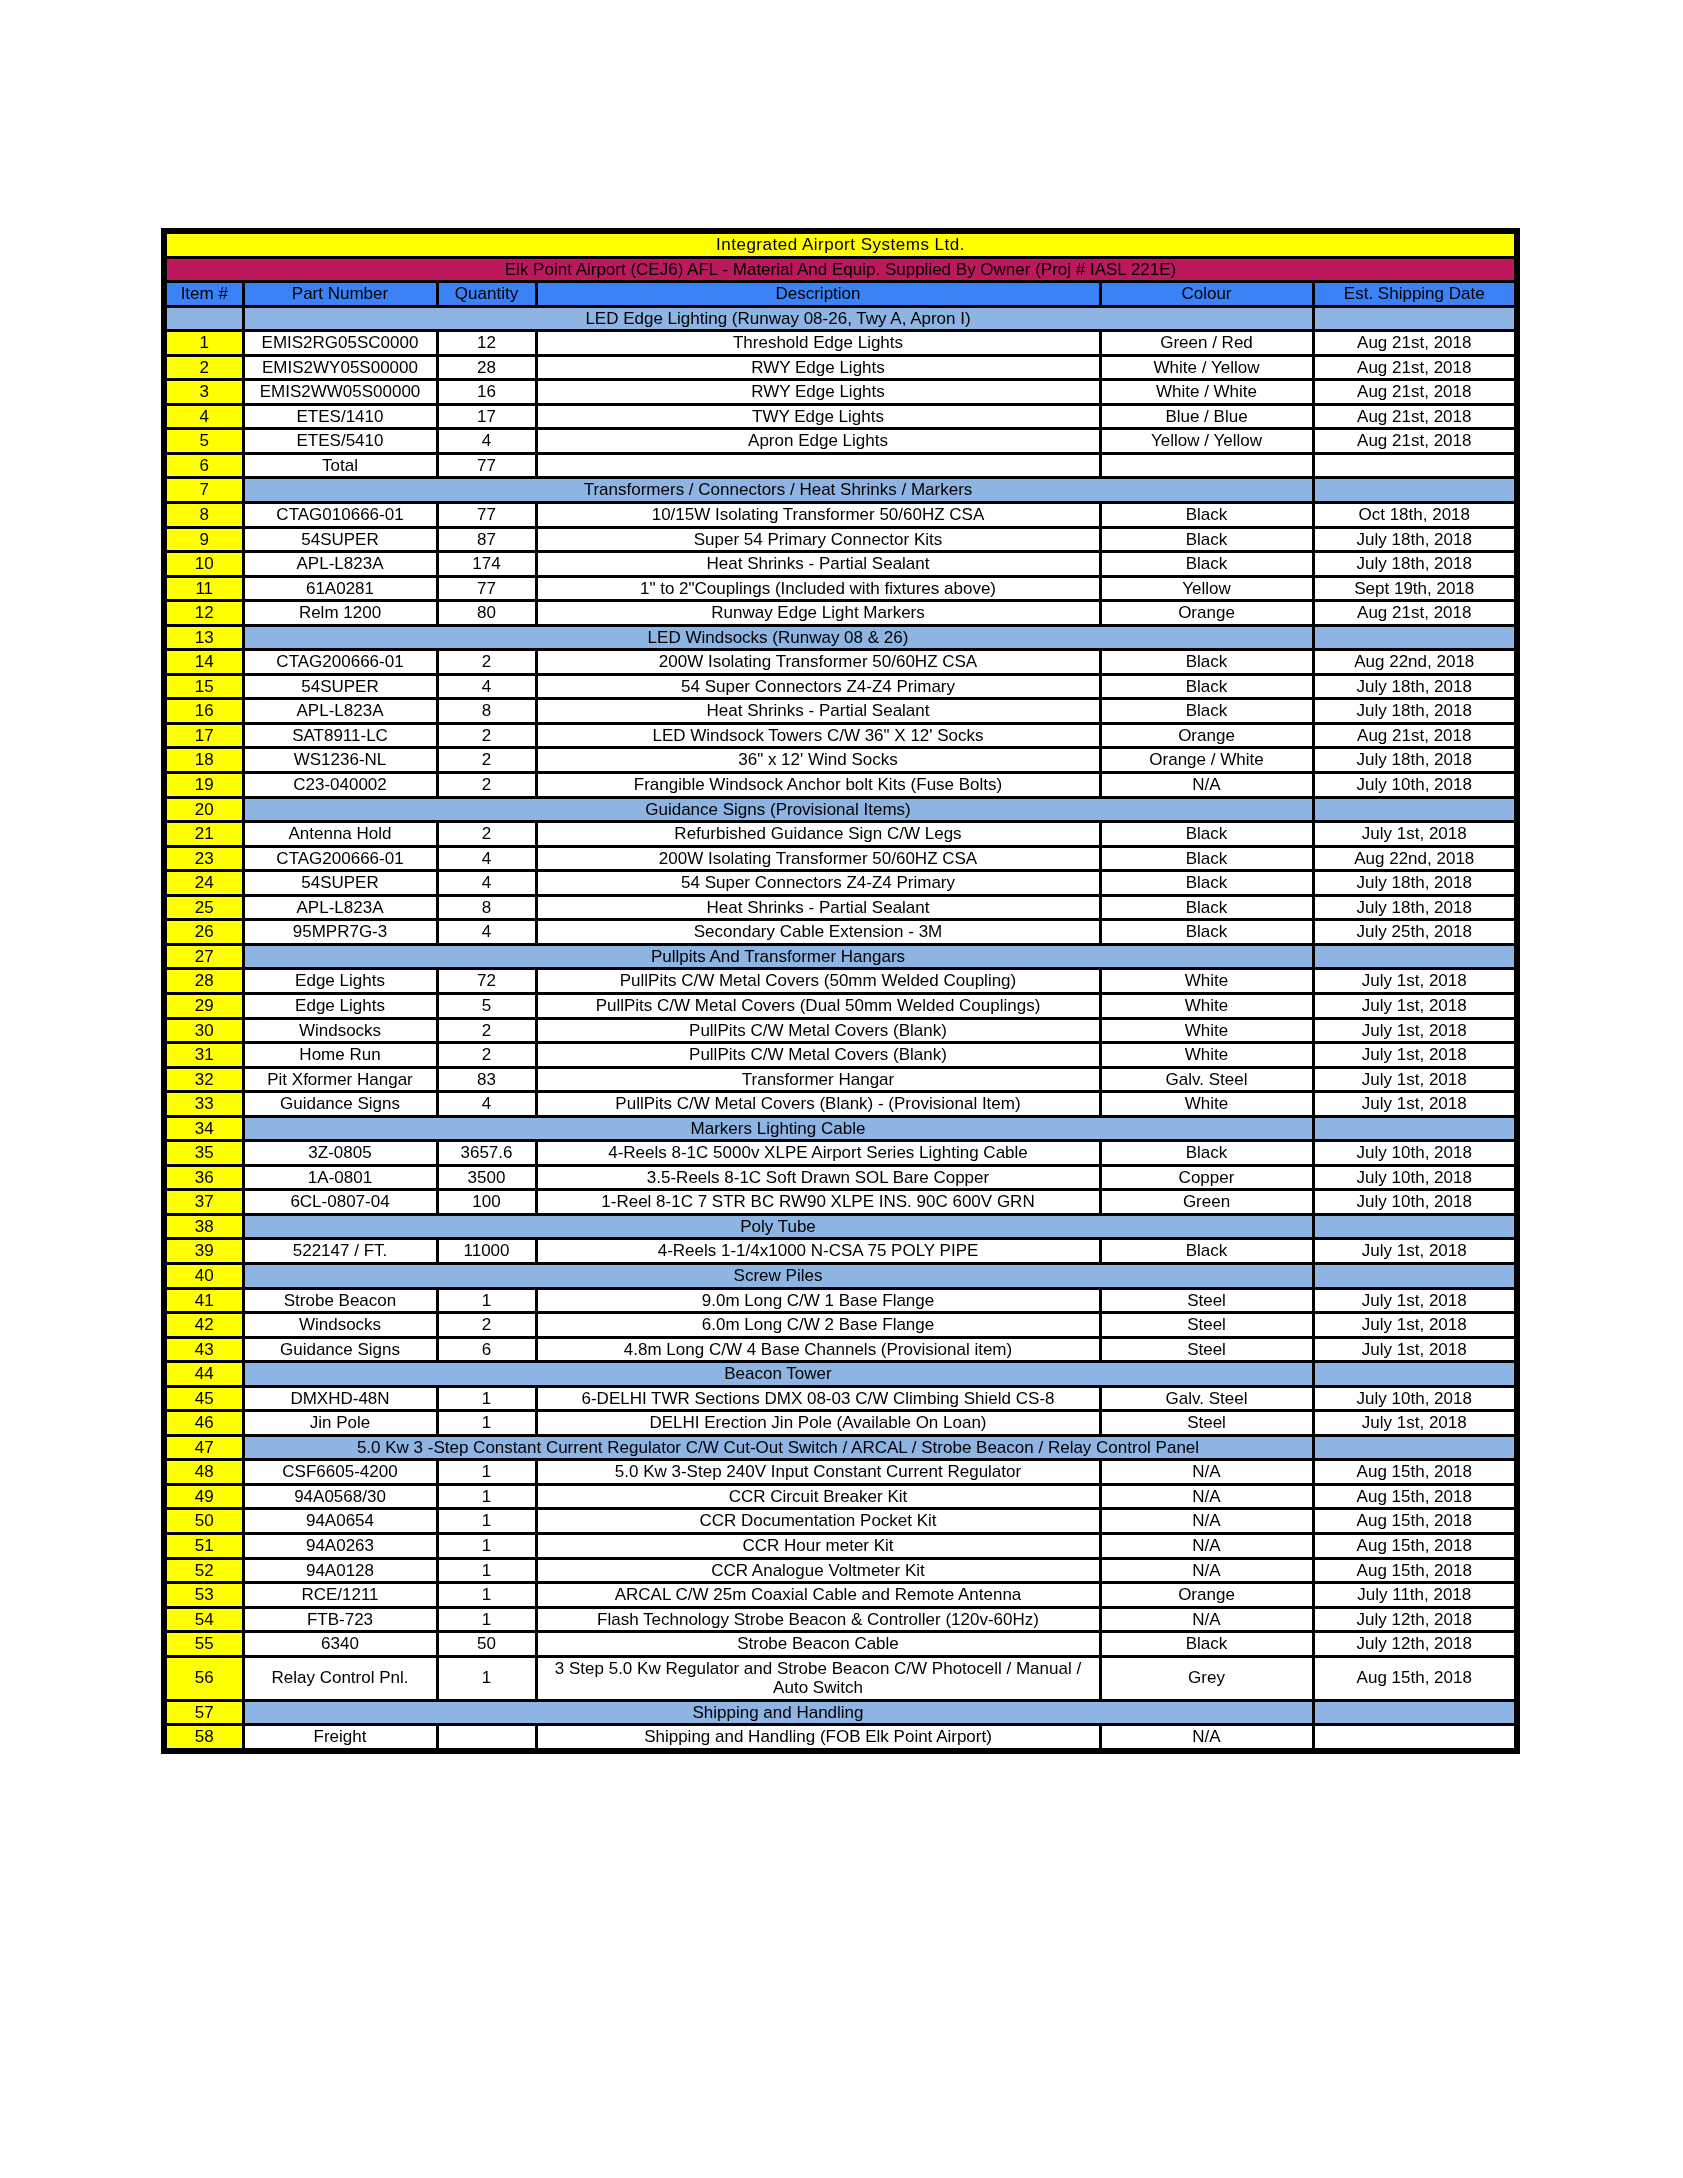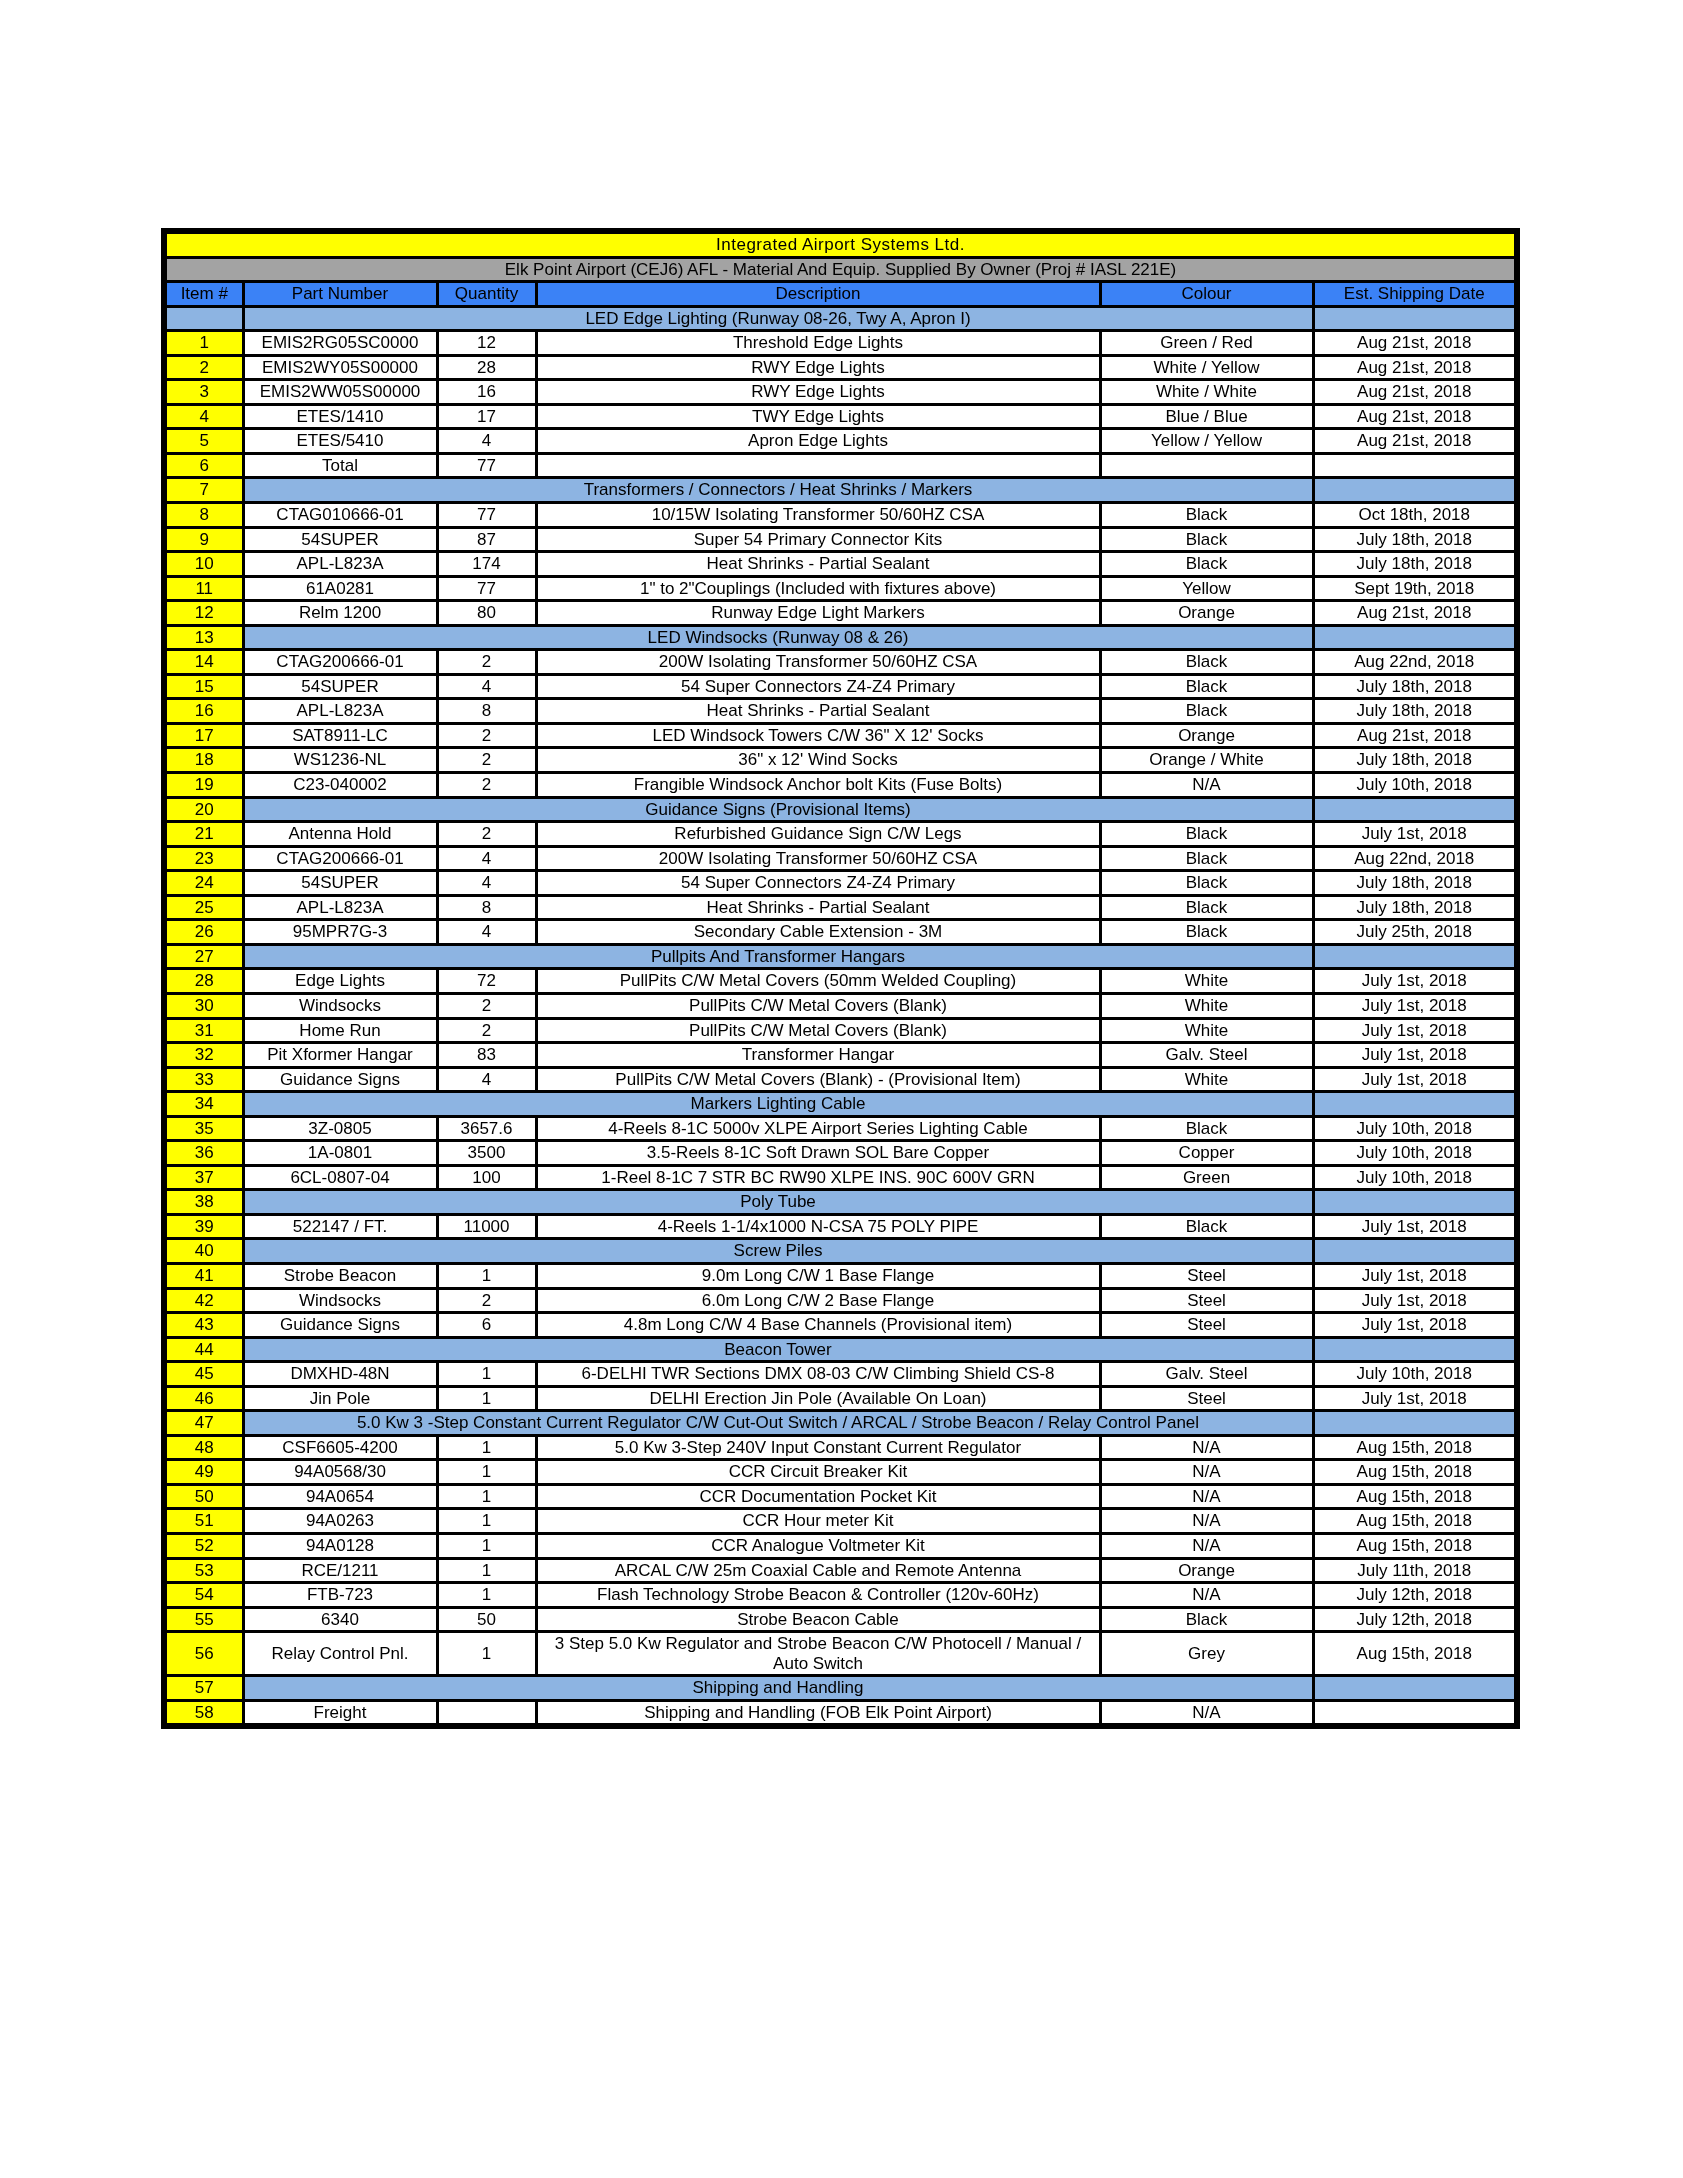--- a/index.html
+++ b/index.html
@@ -33,21 +33,21 @@
     font-weight: normal;
   }
   .row-title td {
     background: #FFFF00;
     font-weight: bold;
     font-size: 28px;
     height: 44px;
     letter-spacing: 0.5px;
   }
   .row-subtitle td {
-    background: #a3a3a3;
+    background: #be185d;
     font-weight: bold;
     font-size: 23px;
     height: 34px;
   }
   .row-colhead th {
     background: #3b82f6;
     font-weight: bold;
     font-size: 17px;
     height: 27px;
   }
@@ -300,20 +300,28 @@
         </tr>
         <tr>
           <td class="c-item">28</td>
           <td>Edge Lights</td>
           <td>72</td>
           <td class="c-desc">PullPits C/W Metal Covers (50mm Welded Coupling)</td>
           <td>White</td>
           <td>July 1st, 2018</td>
         </tr>
         <tr>
+          <td class="c-item">29</td>
+          <td>Edge Lights</td>
+          <td>5</td>
+          <td class="c-desc">PullPits C/W Metal Covers (Dual 50mm Welded Couplings)</td>
+          <td>White</td>
+          <td>July 1st, 2018</td>
+        </tr>
+        <tr>
           <td class="c-item">30</td>
           <td>Windsocks</td>
           <td>2</td>
           <td class="c-desc">PullPits C/W Metal Covers (Blank)</td>
           <td>White</td>
           <td>July 1st, 2018</td>
         </tr>
         <tr>
           <td class="c-item">31</td>
           <td>Home Run</td>

